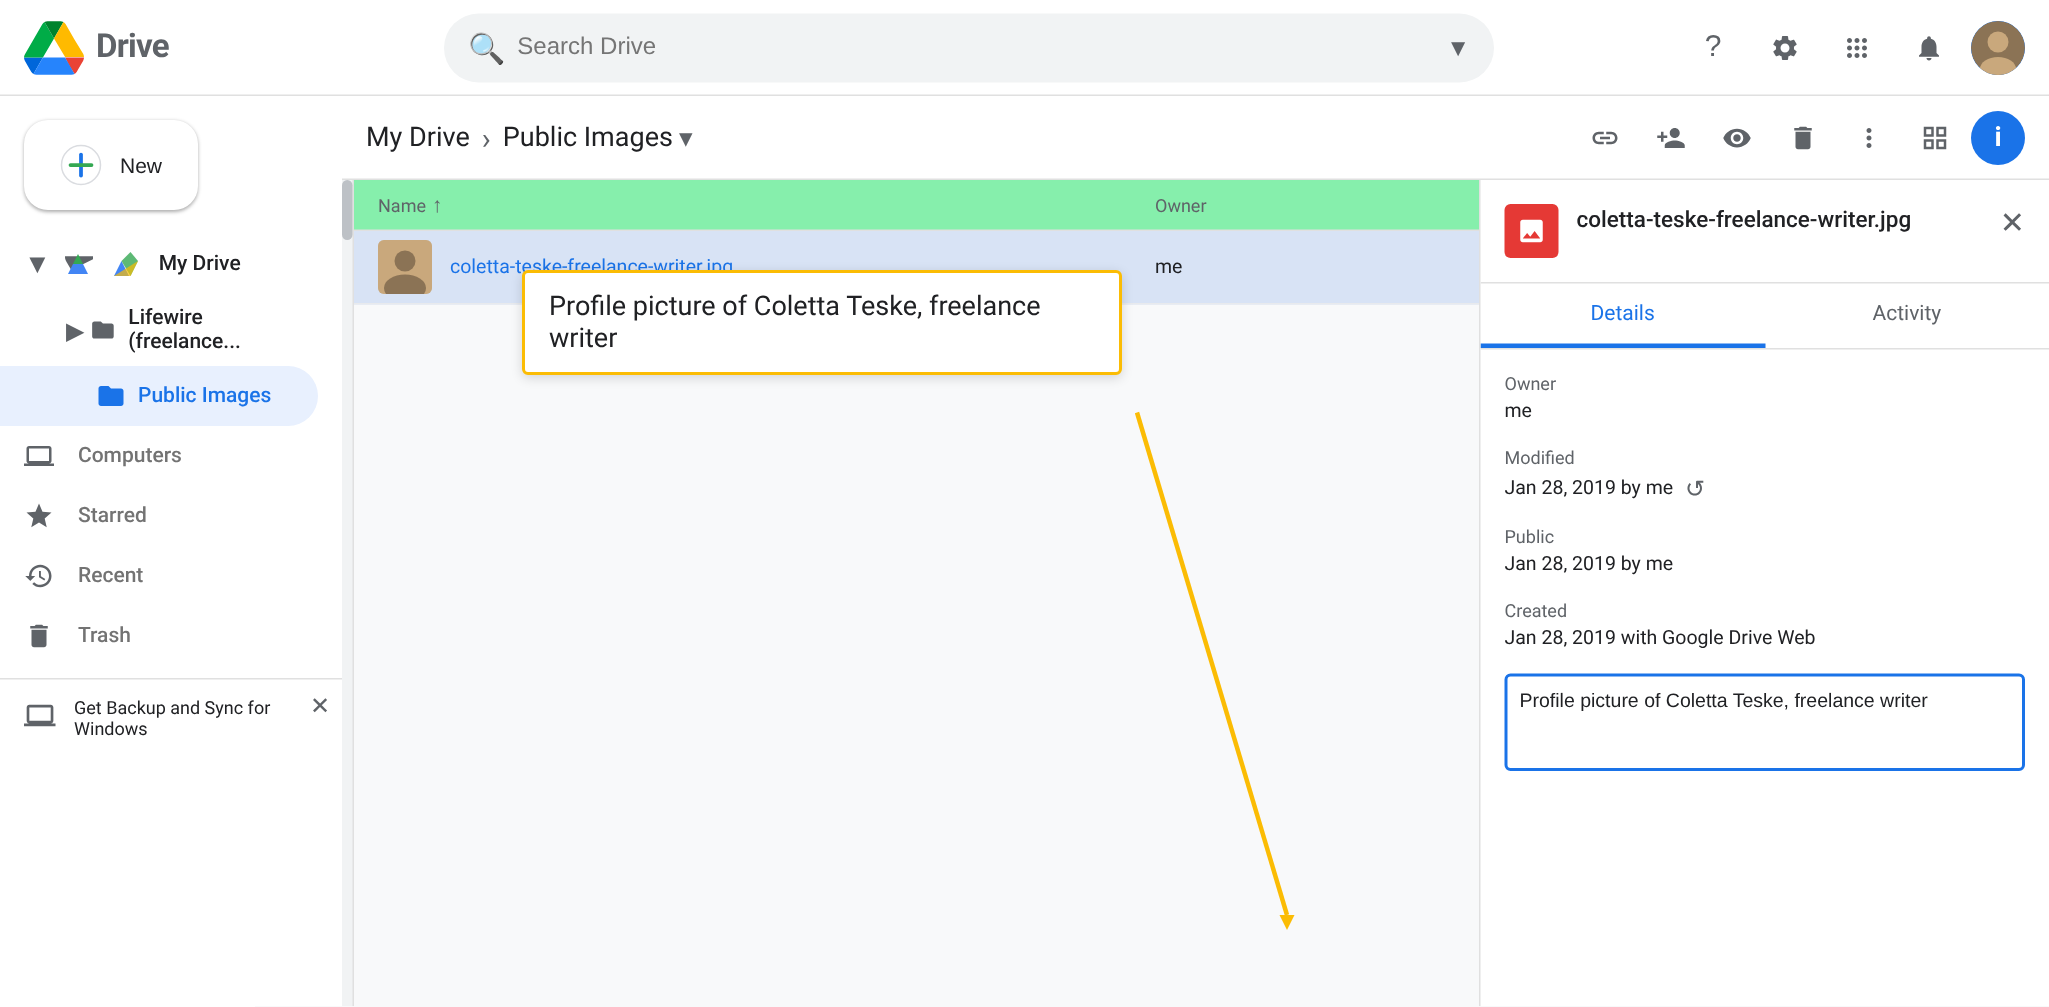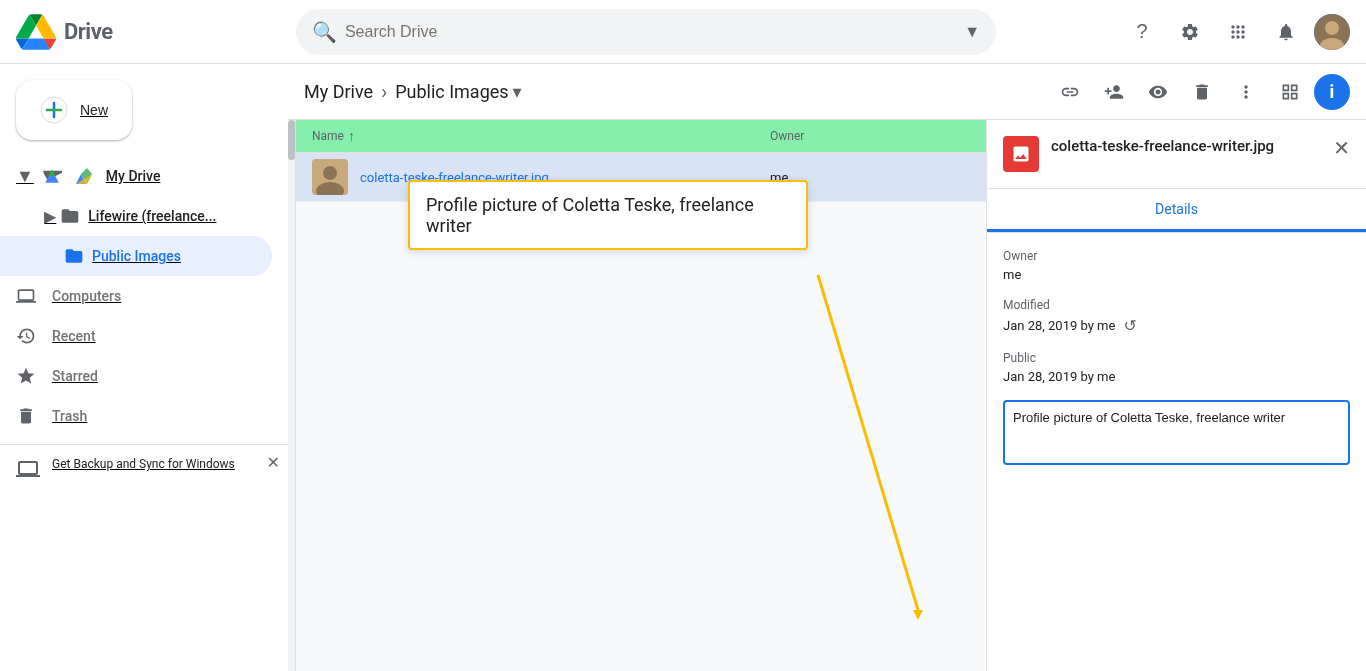--- a/index.html
+++ b/index.html
@@ -45,22 +45,22 @@
       font-size: 18px; font-weight: bold; cursor: pointer;
     }
 
     
     .main-layout {
       display: flex; flex: 1; overflow: hidden;
     }
 
     
     .sidebar {
-      width: 288px; background: #fff; padding: 8px 0; flex-shrink: 0;
-      border-right: none; overflow-y: auto; text-decoration: underline;
+      width: 228px; background: #fff; padding: 8px 0; flex-shrink: 0;
+      border-right: none; overflow-y: auto;
     }
     .new-btn {
       display: flex; align-items: center; gap: 12px; margin: 8px 16px 16px;
       padding: 16px 24px; background: #fff; border-radius: 16px;
       box-shadow: 0 1px 3px rgba(0,0,0,0.2), 0 1px 2px rgba(0,0,0,0.14);
       cursor: pointer; font-size: 14px; font-weight: 500; color: #202124;
       border: none; white-space: nowrap;
     }
 
     .sidebar-item {
@@ -330,30 +330,30 @@
     <div class="sidebar-item">
       <svg width="20" height="20" viewBox="0 0 24 24" fill="#5f6368">
         <path d="M20 18c1.1 0 2-.9 2-2V6c0-1.1-.9-2-2-2H4c-1.1 0-2 .9-2 2v10c0 1.1.9 2 2 2H0v2h24v-2h-4zM4 6h16v10H4V6z"></path>
       </svg>
       <span>Computers</span>
     </div>
 
 
     <div class="sidebar-item">
       <svg width="20" height="20" viewBox="0 0 24 24" fill="#5f6368">
+        <path d="M12 17.27L18.18 21l-1.64-7.03L22 9.24l-7.19-.61L12 2 9.19 8.63 2 9.24l5.46 4.73L5.82 21z"></path>
+      </svg>
+      <span>Starred</span>
+    </div>
+
+    <div class="sidebar-item">
+      <svg width="20" height="20" viewBox="0 0 24 24" fill="#5f6368">
         <path d="M13 3c-4.97 0-9 4.03-9 9H1l3.89 3.89.07.14L9 12H6c0-3.87 3.13-7 7-7s7 3.13 7 7-3.13 7-7 7c-1.93 0-3.68-.79-4.94-2.06l-1.42 1.42C8.27 19.99 10.51 21 13 21c4.97 0 9-4.03 9-9s-4.03-9-9-9zm-1 5v5l4.28 2.54.72-1.21-3.5-2.08V8H12z"></path>
       </svg>
       <span>Recent</span>
-    </div>
-
-    <div class="sidebar-item">
-      <svg width="20" height="20" viewBox="0 0 24 24" fill="#5f6368">
-        <path d="M12 17.27L18.18 21l-1.64-7.03L22 9.24l-7.19-.61L12 2 9.19 8.63 2 9.24l5.46 4.73L5.82 21z"></path>
-      </svg>
-      <span>Starred</span>
     </div>
 
     <div class="sidebar-item">
       <svg width="20" height="20" viewBox="0 0 24 24" fill="#5f6368">
         <path d="M6 19c0 1.1.9 2 2 2h8c1.1 0 2-.9 2-2V7H6v12zM19 4h-3.5l-1-1h-5l-1 1H5v2h14V4z"></path>
       </svg>
       <span>Trash</span>
     </div>
 
     <div class="get-backup">
@@ -464,20 +464,23 @@
             </svg>
           </div>
           <div class="panel-title">coletta-teske-freelance-writer.jpg</div>
           <span class="panel-close">✕</span>
         </div>
 
         <div class="panel-tabs">
           <div class="panel-tab active">
             <span>Details</span>
           </div>
+          <div class="panel-tab">
+            <span>Activity</span>
+          </div>
         </div>
 
         <div class="panel-body">
 
           <div class="detail-row">
             <div class="detail-label">Owner</div>
             <div class="detail-value">me</div>
           </div>
 
           <div class="detail-row">
@@ -486,20 +489,24 @@
               <span>Jan 28, 2019 by me</span>
               <span class="restore-icon">↺</span>
             </div>
           </div>
 
           <div class="detail-row">
             <div class="detail-label">Public</div>
             <div class="detail-value">Jan 28, 2019 by me</div>
           </div>
 
+          <div class="detail-row">
+            <div class="detail-label">Created</div>
+            <div class="detail-value">Jan 28, 2019 with Google Drive Web</div>
+          </div>
 
           <div class="detail-row">
             <textarea class="desc-textarea" rows="3" style="">Profile picture of Coletta Teske, freelance writer</textarea>
           </div>
         </div>
       </div>
     </div>
   </div>
 </div>
 

